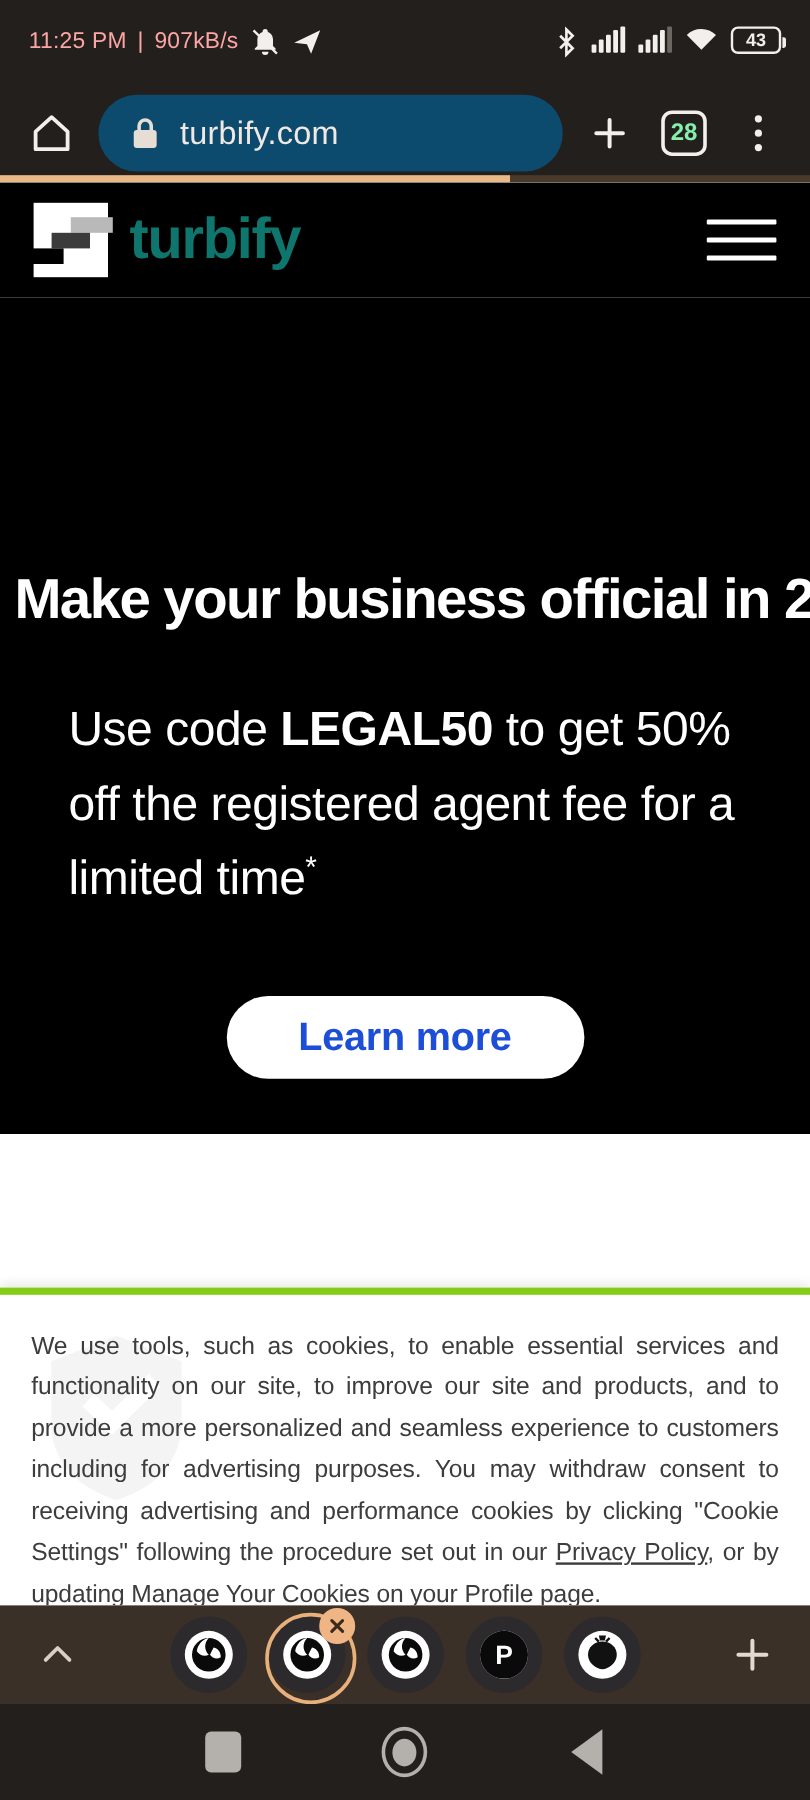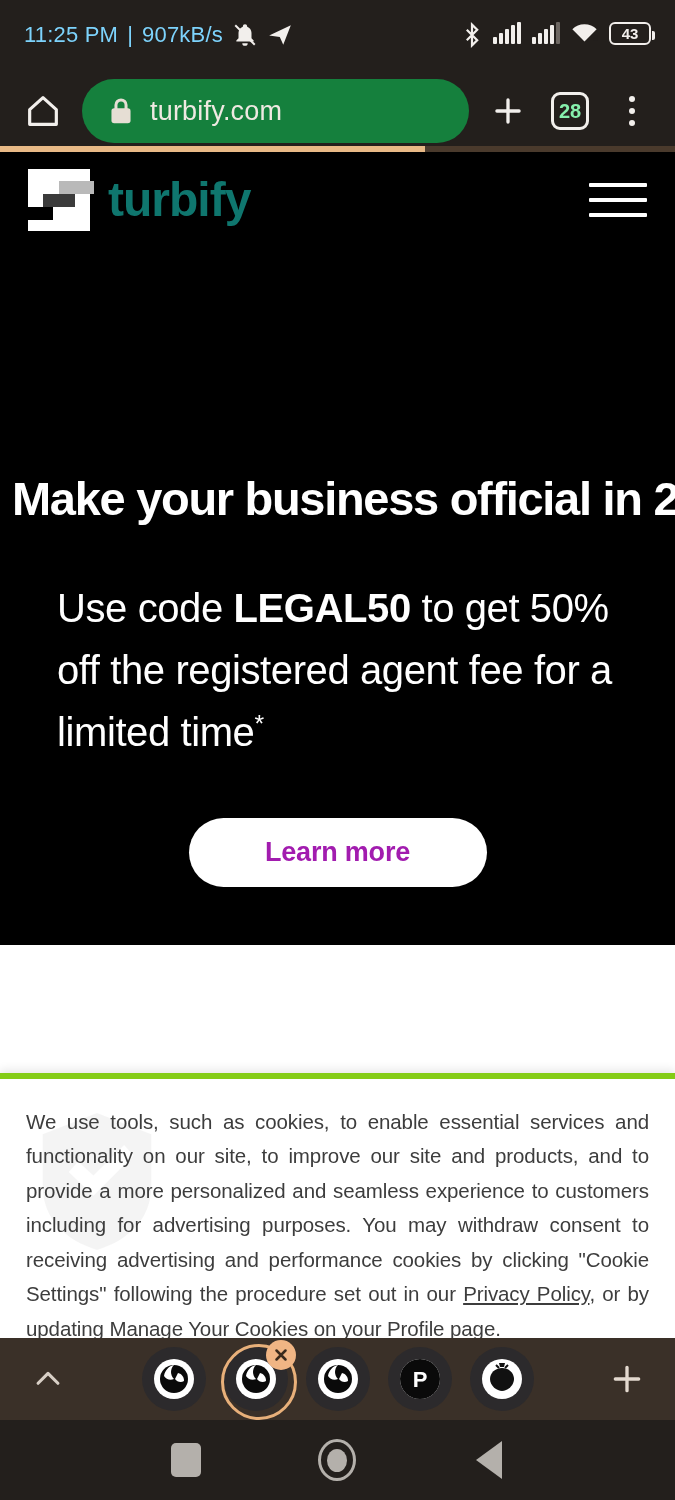--- a/index.html
+++ b/index.html
@@ -12,21 +12,21 @@
   .phone { position:relative; width:675px; height:1500px; background:#000; overflow:hidden; }
 
   
   .statusbar {
     position:absolute; top:0; left:0; width:675px; height:70px;
     background:#231f1c;
     display:flex; align-items:center; justify-content:space-between;
     padding:0 24px;
   }
   .status-left { display:flex; align-items:center; gap:9px; }
-  .status-text { color:#7dd3fc; font-size:22px; letter-spacing:.2px; white-space:nowrap; }
+  .status-text { color:#fca5a5; font-size:19px; letter-spacing:.2px; white-space:nowrap; }
   .status-right { display:flex; align-items:flex-start; gap:11px; }
   .ic { display:block; }
 
   
   .bars { display:flex; align-items:flex-end; gap:2px; height:22px; }
   .bars i { display:block; width:4px; background:#f2efec; border-radius:1px; }
   .bars i:nth-child(1){height:7px;} .bars i:nth-child(2){height:11px;}
   .bars i:nth-child(3){height:15px;} .bars i:nth-child(4){height:19px;}
   .bars i:nth-child(5){height:22px;}
   .bars.dim i:nth-child(5){ background:#6d6762; }
@@ -41,21 +41,21 @@
   }
   .battery span { font-size:15px; color:#f2efec; font-weight:bold; line-height:1; }
 
   
   .toolbar {
     position:absolute; top:70px; left:0; width:675px; height:82px;
     background:#231f1c; display:flex; align-items:center; padding:0 20px; gap:16px;
   }
   .home-btn { width:46px; height:46px; display:flex; align-items:center; justify-content:center; flex:0 0 auto; }
   .urlbar {
-    flex:1 1 auto; height:64px; background:#15803d; border-radius:34px;
+    flex:1 1 auto; height:64px; background:#0c4a6e; border-radius:34px;
     display:flex; align-items:center; padding:0 26px; gap:16px; min-width:0;
   }
   .lock { flex:0 0 auto; }
   .url-text {
     color:#efe9e2; font-size:27px; letter-spacing:.2px;
     white-space:nowrap; overflow:hidden; text-overflow:ellipsis;
   }
   .tb-btn { width:46px; height:46px; display:flex; align-items:center; justify-content:center; flex:0 0 auto; }
   .tabcount {
     width:38px; height:38px; border:3px solid #f2efec; border-radius:9px;
@@ -93,23 +93,23 @@
     line-height:1.1; text-align:center; padding-top:225px; white-space:nowrap;
   }
   .hero-sub {
     color:#fff; font-size:40px; line-height:1.55; text-align:left;
     padding:52px 45px 0; font-weight:400; letter-spacing:-.4px;
   }
   .hero-sub b { font-weight:bold; }
   .hero-sub sup { font-size:.62em; vertical-align:super; line-height:0; }
   .cta-wrap { display:flex; justify-content:center; padding-top:55px; }
   .cta {
-    background:#fff; color:#a21caf; border:none; border-radius:40px;
-    width:298px; height:69px; font-size:27px; font-weight:bold;
-    font-family:"Liberation Sans", sans-serif; letter-spacing:-.2px;
+    background:#fff; color:#1d4ed8; border:none; border-radius:40px;
+    width:298px; height:69px; font-size:33px; font-weight:bold;
+    font-family:"Liberation Sans", sans-serif; letter-spacing:-.2px;margin-top:12px;
   }
 
   .white-gap { background:#fff; height:128px; }
 
   
   .cookie {
     position:relative; background:#fff; padding:26px 26px 0;
     box-shadow:0 -3px 9px rgba(0,0,0,.10);
     border-top:6px solid #84cc16; height:265px; overflow:hidden;
   }

